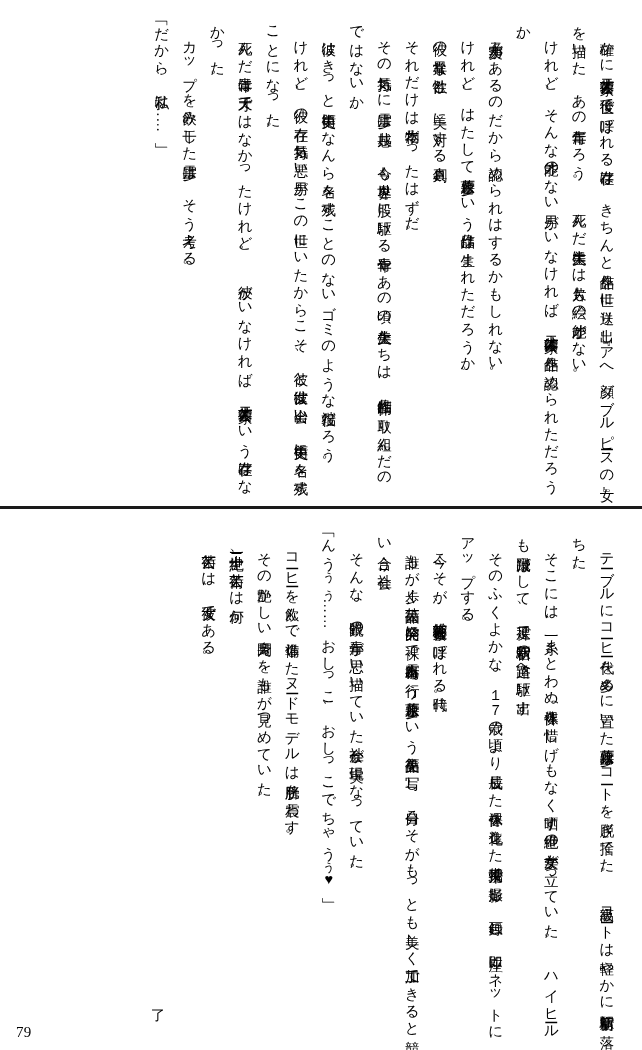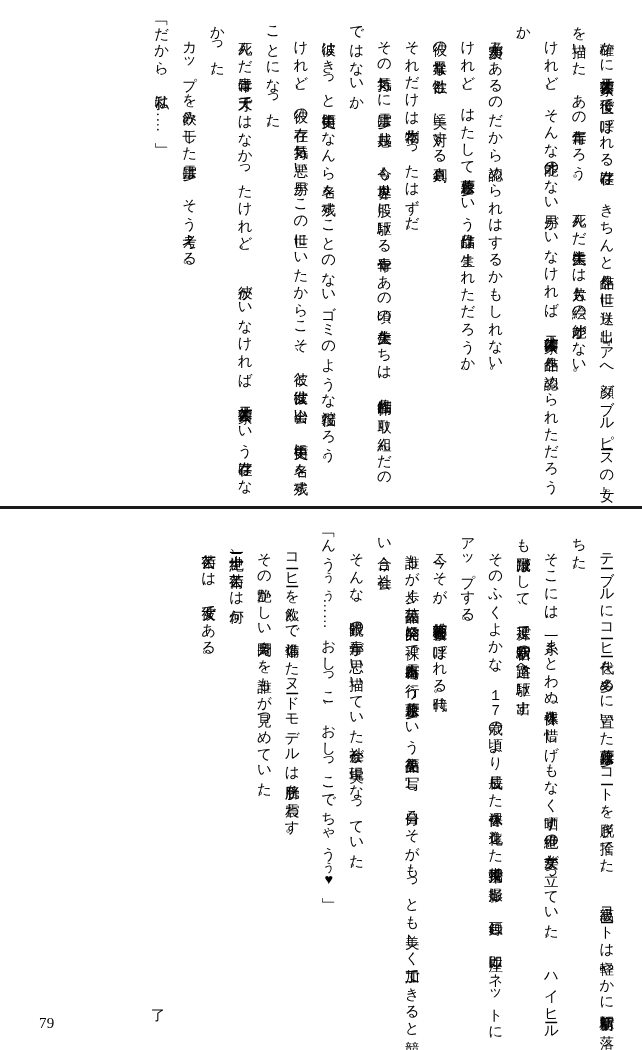--- a/index.html
+++ b/index.html
@@ -76,25 +76,24 @@
     position: absolute;
     left: 148px;
     bottom: 52px;
     font-size: 14.5px;
     writing-mode: vertical-rl;
     -webkit-writing-mode: vertical-rl;
   }
   .page-number {
     position: absolute;
     left: 16px;
-    bottom: 18px;
+    bottom: 9px;
     font-size: 15px;
     font-family: "Liberation Serif", "DejaVu Serif", serif;
     letter-spacing: 0.02em;
-    margin-left: 23px;
   }
 </style>
 </head>
 <body>
 
 <div class="page">
 
   <div class="panel panel-top">
     <div class="vtext">
       <p class="ind">確かに天才芸術家と後世で呼ばれる存在は、きちんと作品を世に送り出し『アへ顔ダブルピースの女』を描いた、あの青年だろう。　死んだ美大生には欠片も絵の才能がない。</p>

